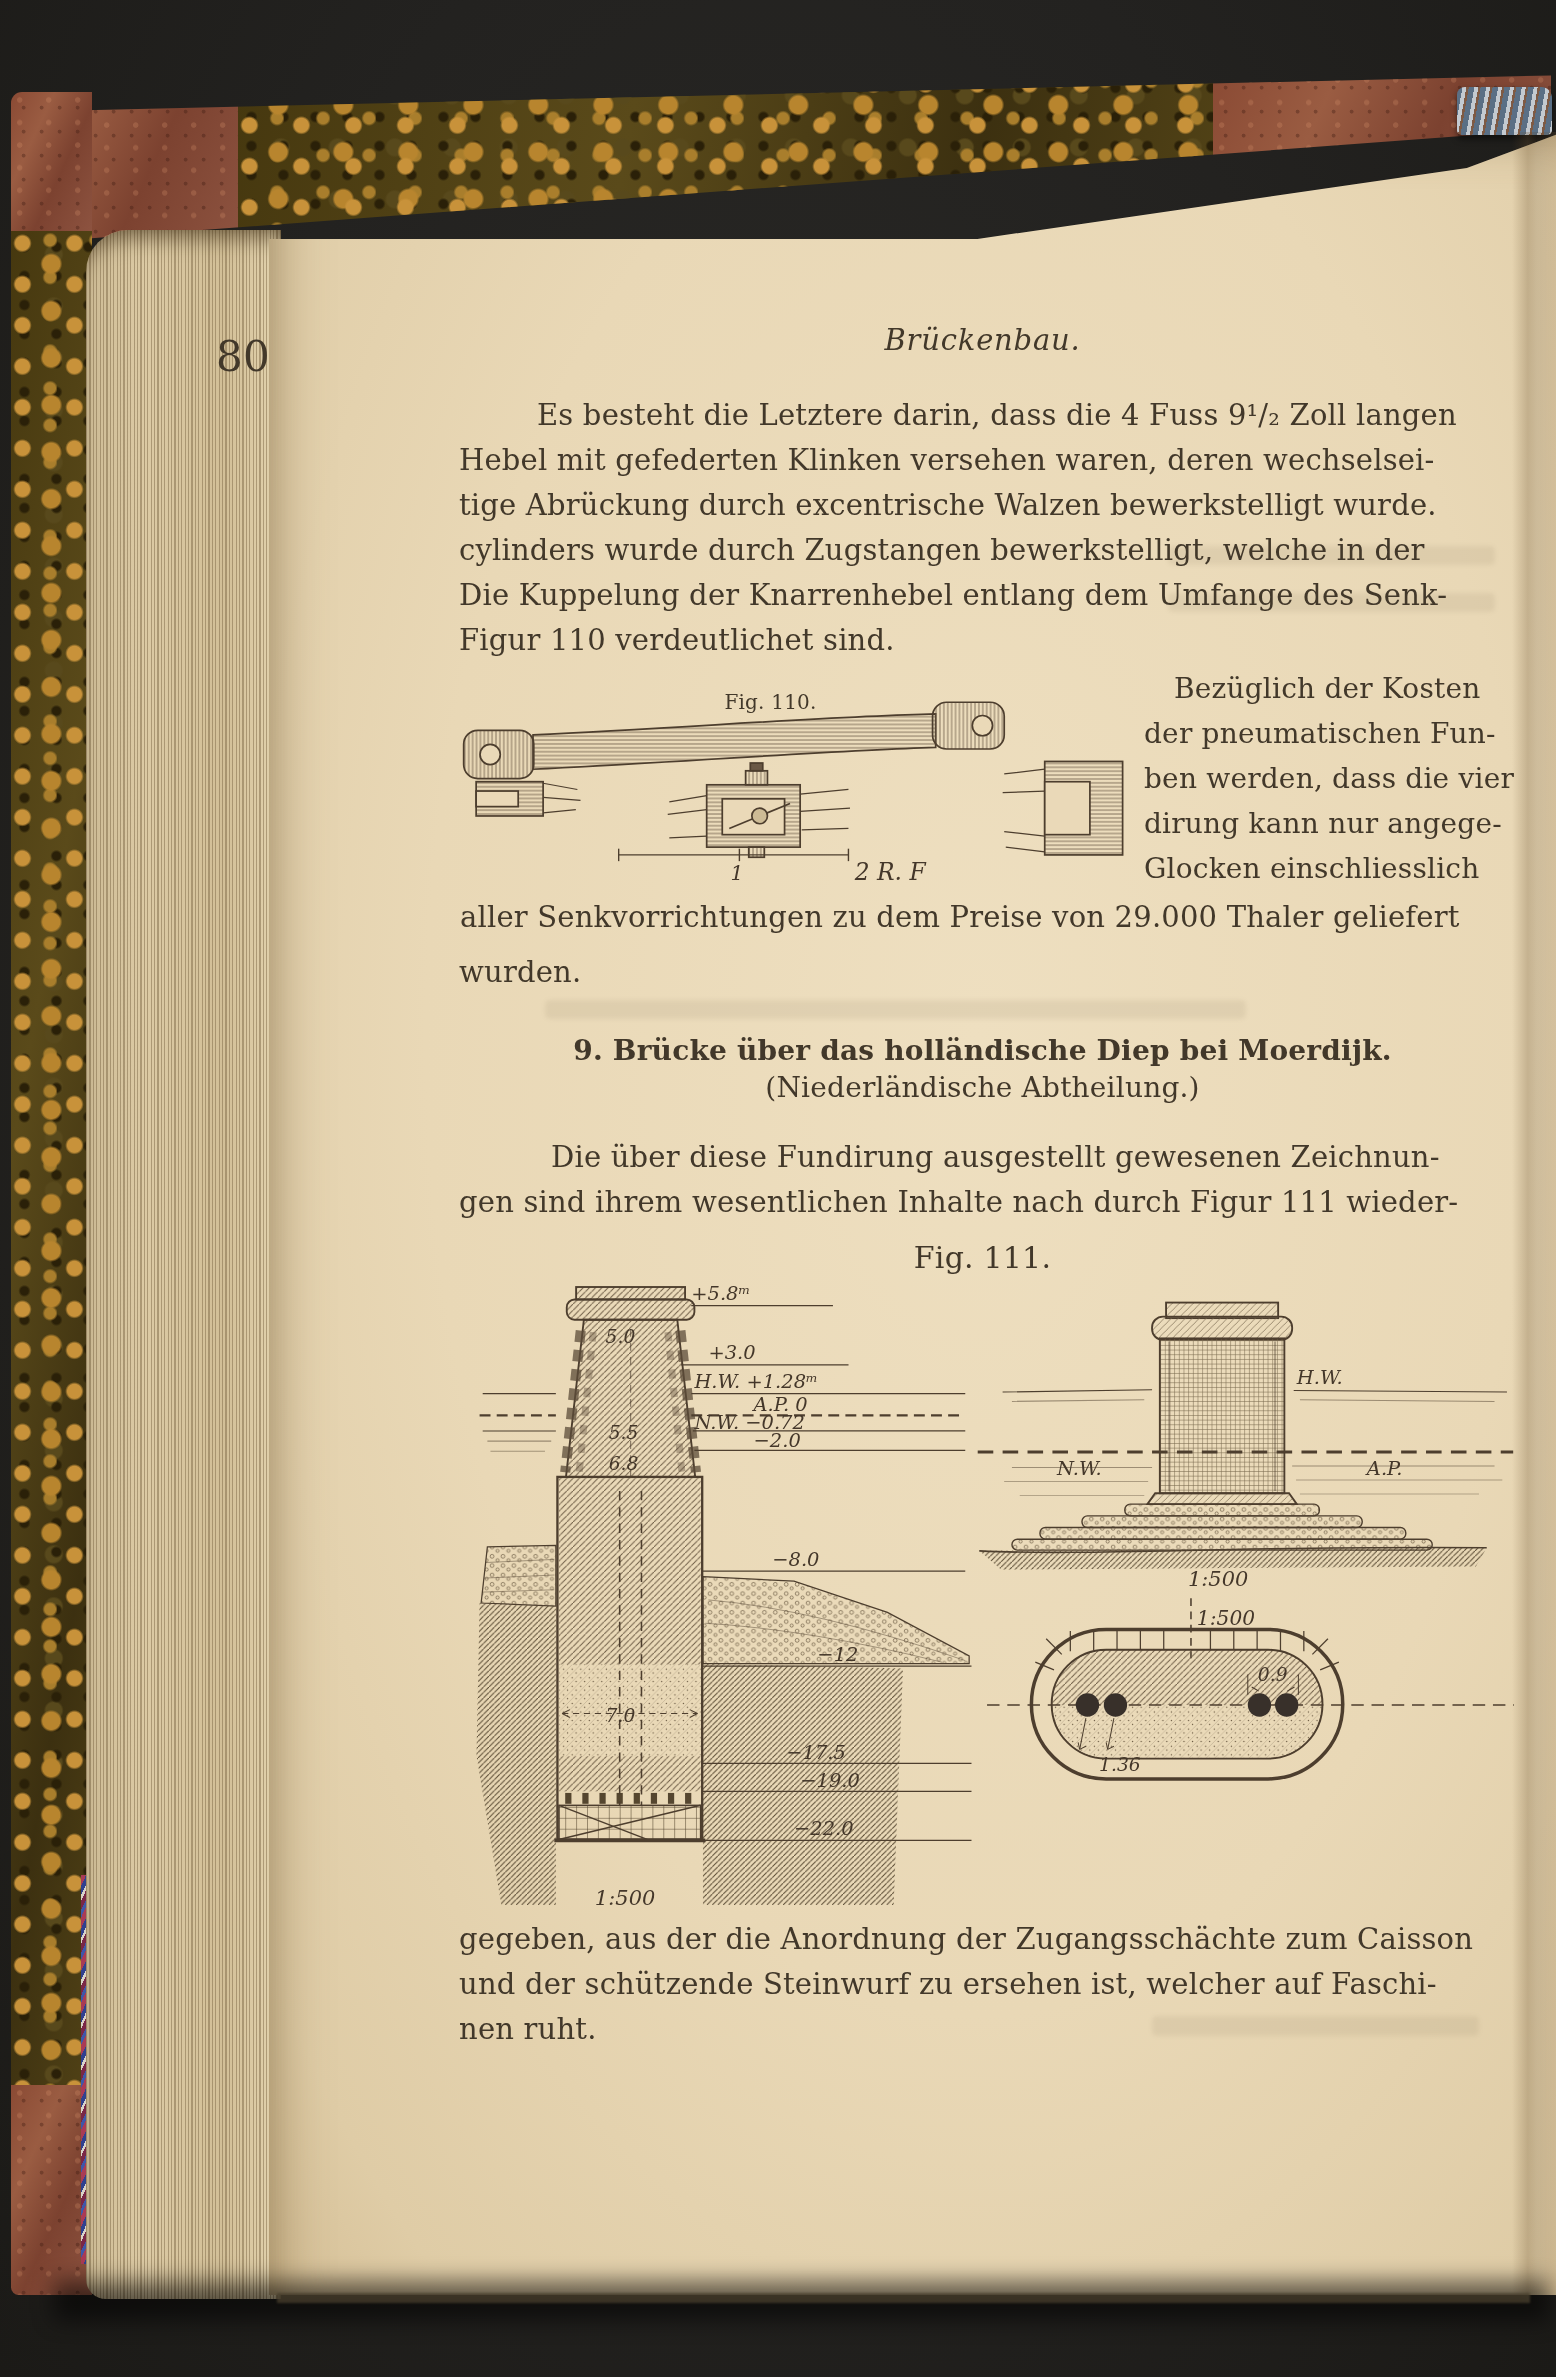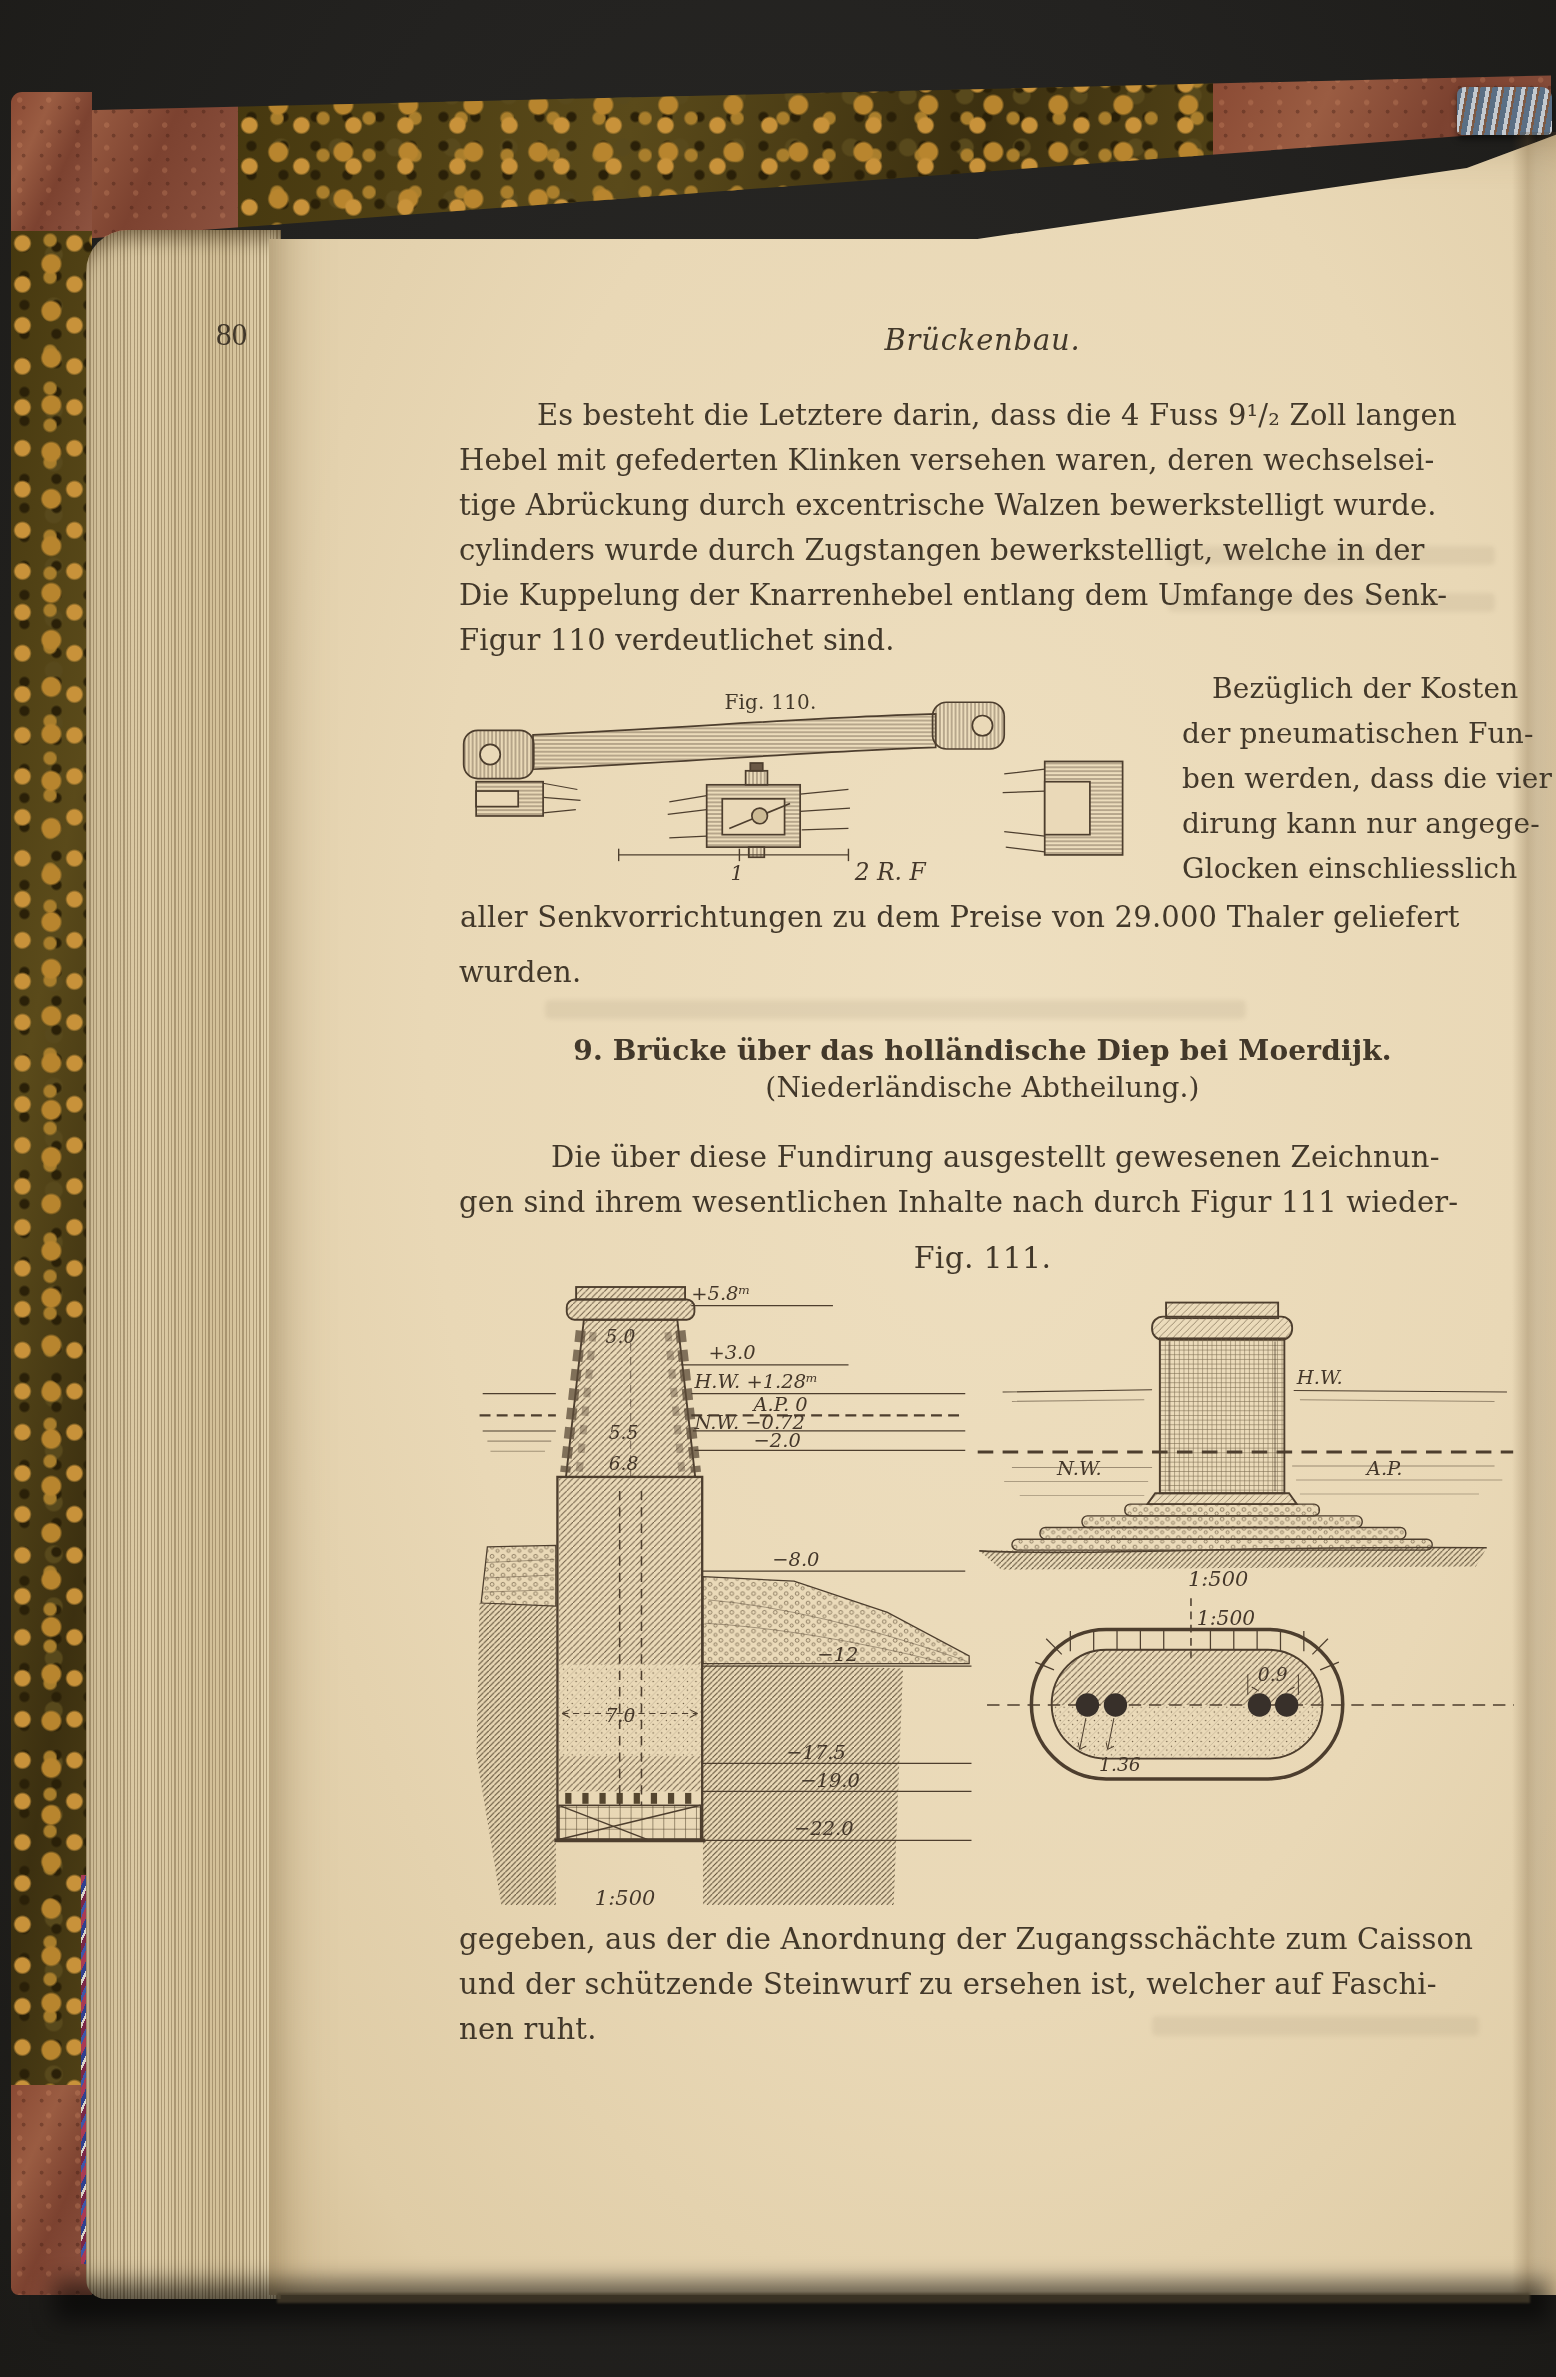--- a/index.html
+++ b/index.html
@@ -48,28 +48,28 @@
   .headband{left:1457px;top:87px;width:95px;height:48px;border-radius:7.8px 11px 4.7px 4.7px;
     background:repeating-linear-gradient(100deg,#5a6f85 0 5.4px,#c3cad1 5.4px 9.3px,#7e5a44 9.3px 11.7px);
     box-shadow:0 3.1px 6.2px rgba(0,0,0,.5);}
   .bottom-edge{left:277px;top:2293px;width:1253px;height:10px;background:#8d7a57;filter:blur(1.2px);opacity:.8;}
   .book-shadow{left:54px;top:2281px;width:1495px;height:39px;background:#000;opacity:.55;filter:blur(11px);}
   
   .ghost{background:#8a7a5e;opacity:.12;filter:blur(2.3px);border-radius:4.7px;}
   
   .txt{position:absolute;font-size:29px;line-height:45px;letter-spacing:0.2px;}
   .line{white-space:nowrap;}
-  .pagenum{left:216px;top:312px;font-size:31px;font-family:Liberation Serif, serif;}
+  .pagenum{left:216px;top:334px;font-size:42px;}
   .runhead{left:459px;top:318px;width:1047px;text-align:center;font-style:italic;font-size:29px;letter-spacing:0.8px;}
   .para1{left:459px;top:393px;width:1047px;}
   .indent100{text-indent:78px;}
   .indent118{text-indent:92px;}
   .indent38{text-indent:30px;}
   .figcap110{left:459px;top:680px;width:623px;text-align:center;font-size:20px;}
-  .sidecol{left:1182px;top:666px;width:369px;font-size:28px;line-height:45px;}
+  .sidecol{left:1144px;top:666px;width:369px;font-size:28px;line-height:45px;}
   .p2a{left:460px;top:895px;width:1047px;}
   .p2b{left:459px;top:950px;width:1047px;}
   .heading{left:459px;top:1028px;width:1047px;text-align:center;font-weight:bold;font-size:28px;}
   .subheading{left:459px;top:1065px;width:1047px;text-align:center;font-size:28px;}
   .para3{left:459px;top:1135px;width:1047px;}
   .figcap111{left:459px;top:1235px;width:1047px;text-align:center;font-size:30px;}
   .para4{left:459px;top:1917px;width:1047px;}
   svg text{font-family:"DejaVu Serif","Liberation Serif",serif;font-style:italic;fill:#44372a;}
 </style>
 </head>

